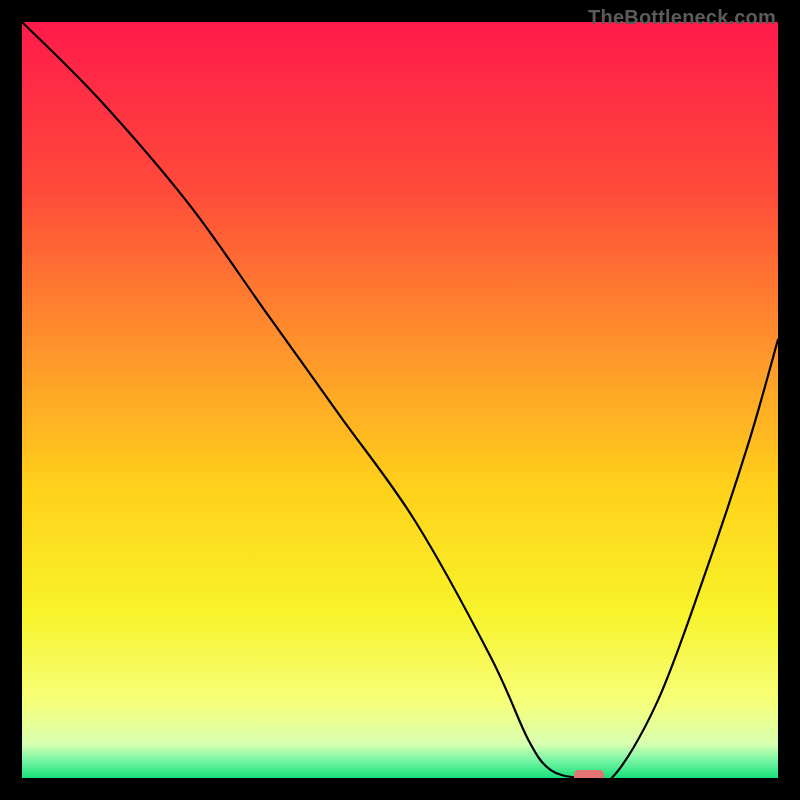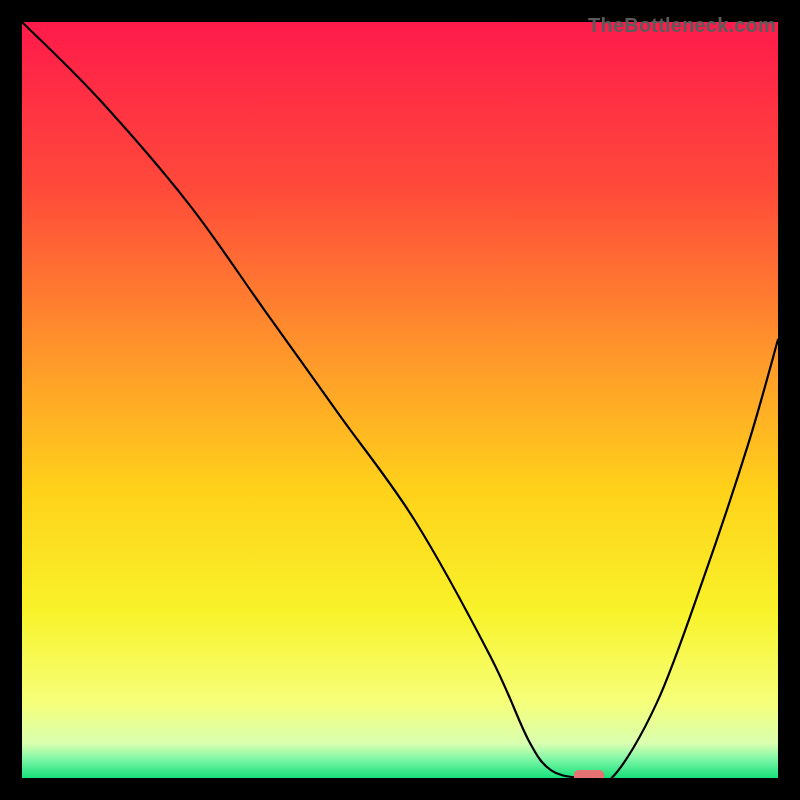--- a/index.html
+++ b/index.html
@@ -20,21 +20,21 @@
   }
   .plot {
     position: absolute;
     left: 0;
     top: 0;
     width: 756px;
     height: 756px;
   }
   .watermark {
     position: absolute;
-    top: 14px;
+    top: 6px;
     right: 24px;
     font-family: Arial, Helvetica, sans-serif;
     font-size: 20px;
     font-weight: 600;
     color: #5b5b5b;
     letter-spacing: 0.2px;
   }
 </style>
 </head>
 <body>

